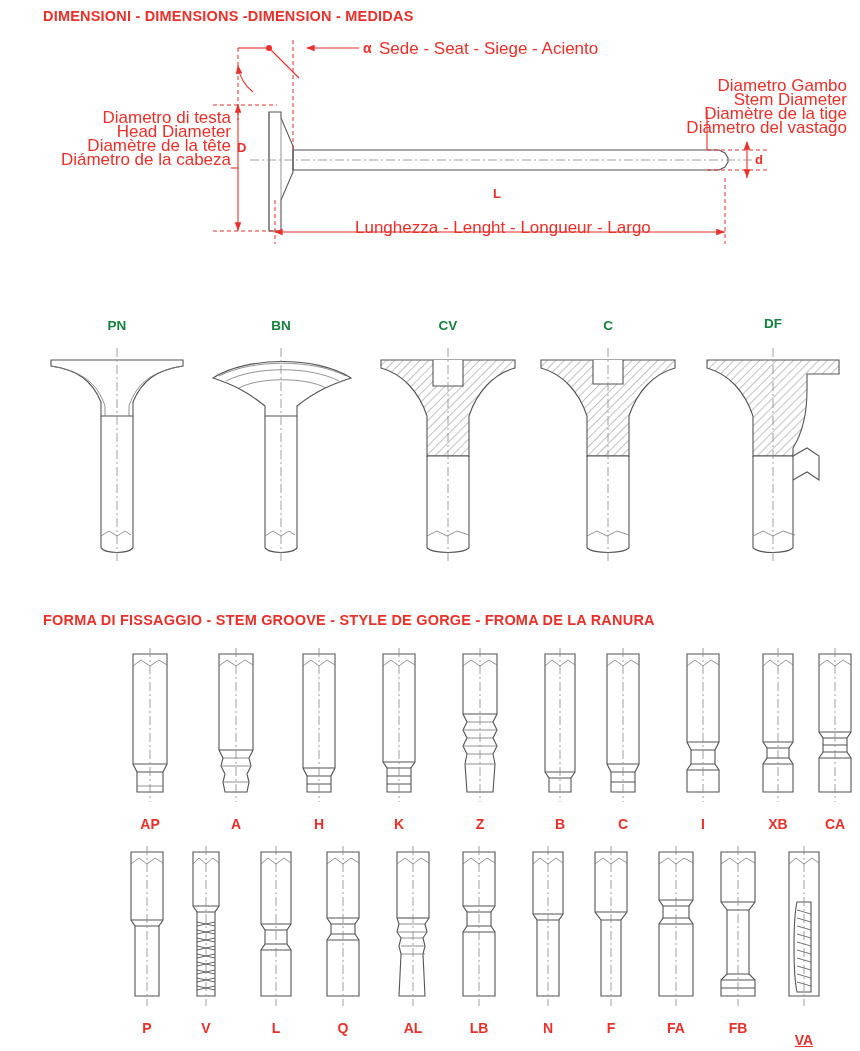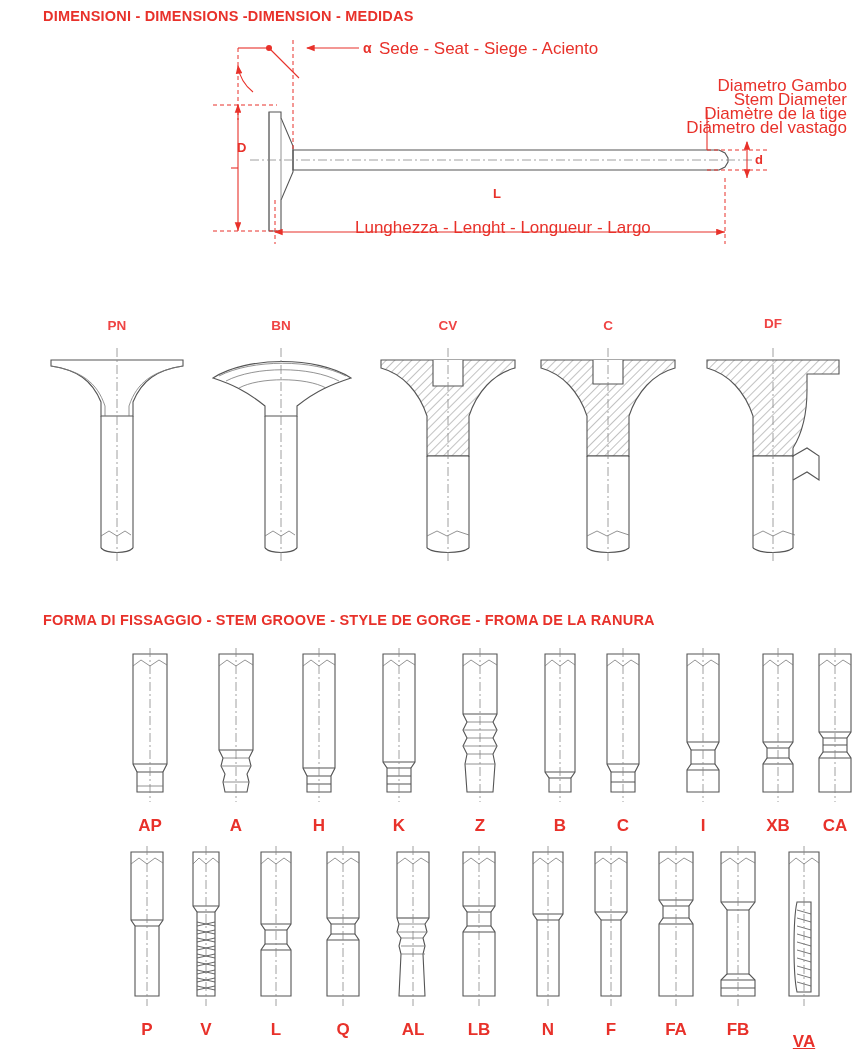--- a/index.html
+++ b/index.html
@@ -44,28 +44,28 @@
   .red-bold {
     position: absolute;
     color: #e8312a;
     font-weight: bold;
     font-size: 13px;
   }
   .code-label {
     position: absolute;
     color: #e8312a;
     font-weight: bold;
-    font-size: 17px;
+    font-size: 14px;
     text-align: center;
     white-space: nowrap;
     transform: translateX(-50%);
   }
   .head-code {
     position: absolute;
-    color: #ef4444;
+    color: #15803d;
     font-weight: bold;
     font-size: 13.5px;
     text-align: center;
     white-space: nowrap;
     transform: translateX(-50%);
   }
   svg { position: absolute; left: 0; top: 0; overflow: visible; }
   .ln { stroke: #555; fill: none; stroke-width: 1.1; }
   .ln-thin { stroke: #777; fill: none; stroke-width: 0.8; }
   .red { stroke: #e8312a; fill: none; stroke-width: 1.1; }
@@ -124,20 +124,26 @@
     <line class="red" x1="700" y1="110" x2="700" y2="150"></line>
 
     <path class="red-dash" d="M268,200 L268,244"></path>
     <path class="red-dash" d="M718,178 L718,244"></path>
     <line class="red" x1="268" y1="232" x2="718" y2="232" marker-start="url(#arrL)" marker-end="url(#arrR)"></line>
   </svg>
 
   <div class="red-bold" style="left:356px; top:40px; font-size:14px;">α</div>
   <div class="red-label" style="left:372px; top:42px;">Sede - Seat - Siege - Aciento</div>
 
+  <div class="red-label right" style="left:0px; top:111px; width:224px;">
+    <div>Diametro di testa</div>
+    <div>Head Diameter</div>
+    <div>Diamètre de la tête</div>
+    <div>Diámetro de la cabeza</div>
+  </div>
 
   <div class="red-label right" style="left:600px; top:79px; width:240px;">
     <div>Diametro Gambo</div>
     <div>Stem Diameter</div>
     <div>Diamètre de la tige</div>
     <div>Diámetro del vastago</div>
   </div>
 
   <div class="red-bold" style="left:230px; top:140px;">D</div>
   <div class="red-bold" style="left:748px; top:152px;">d</div>

